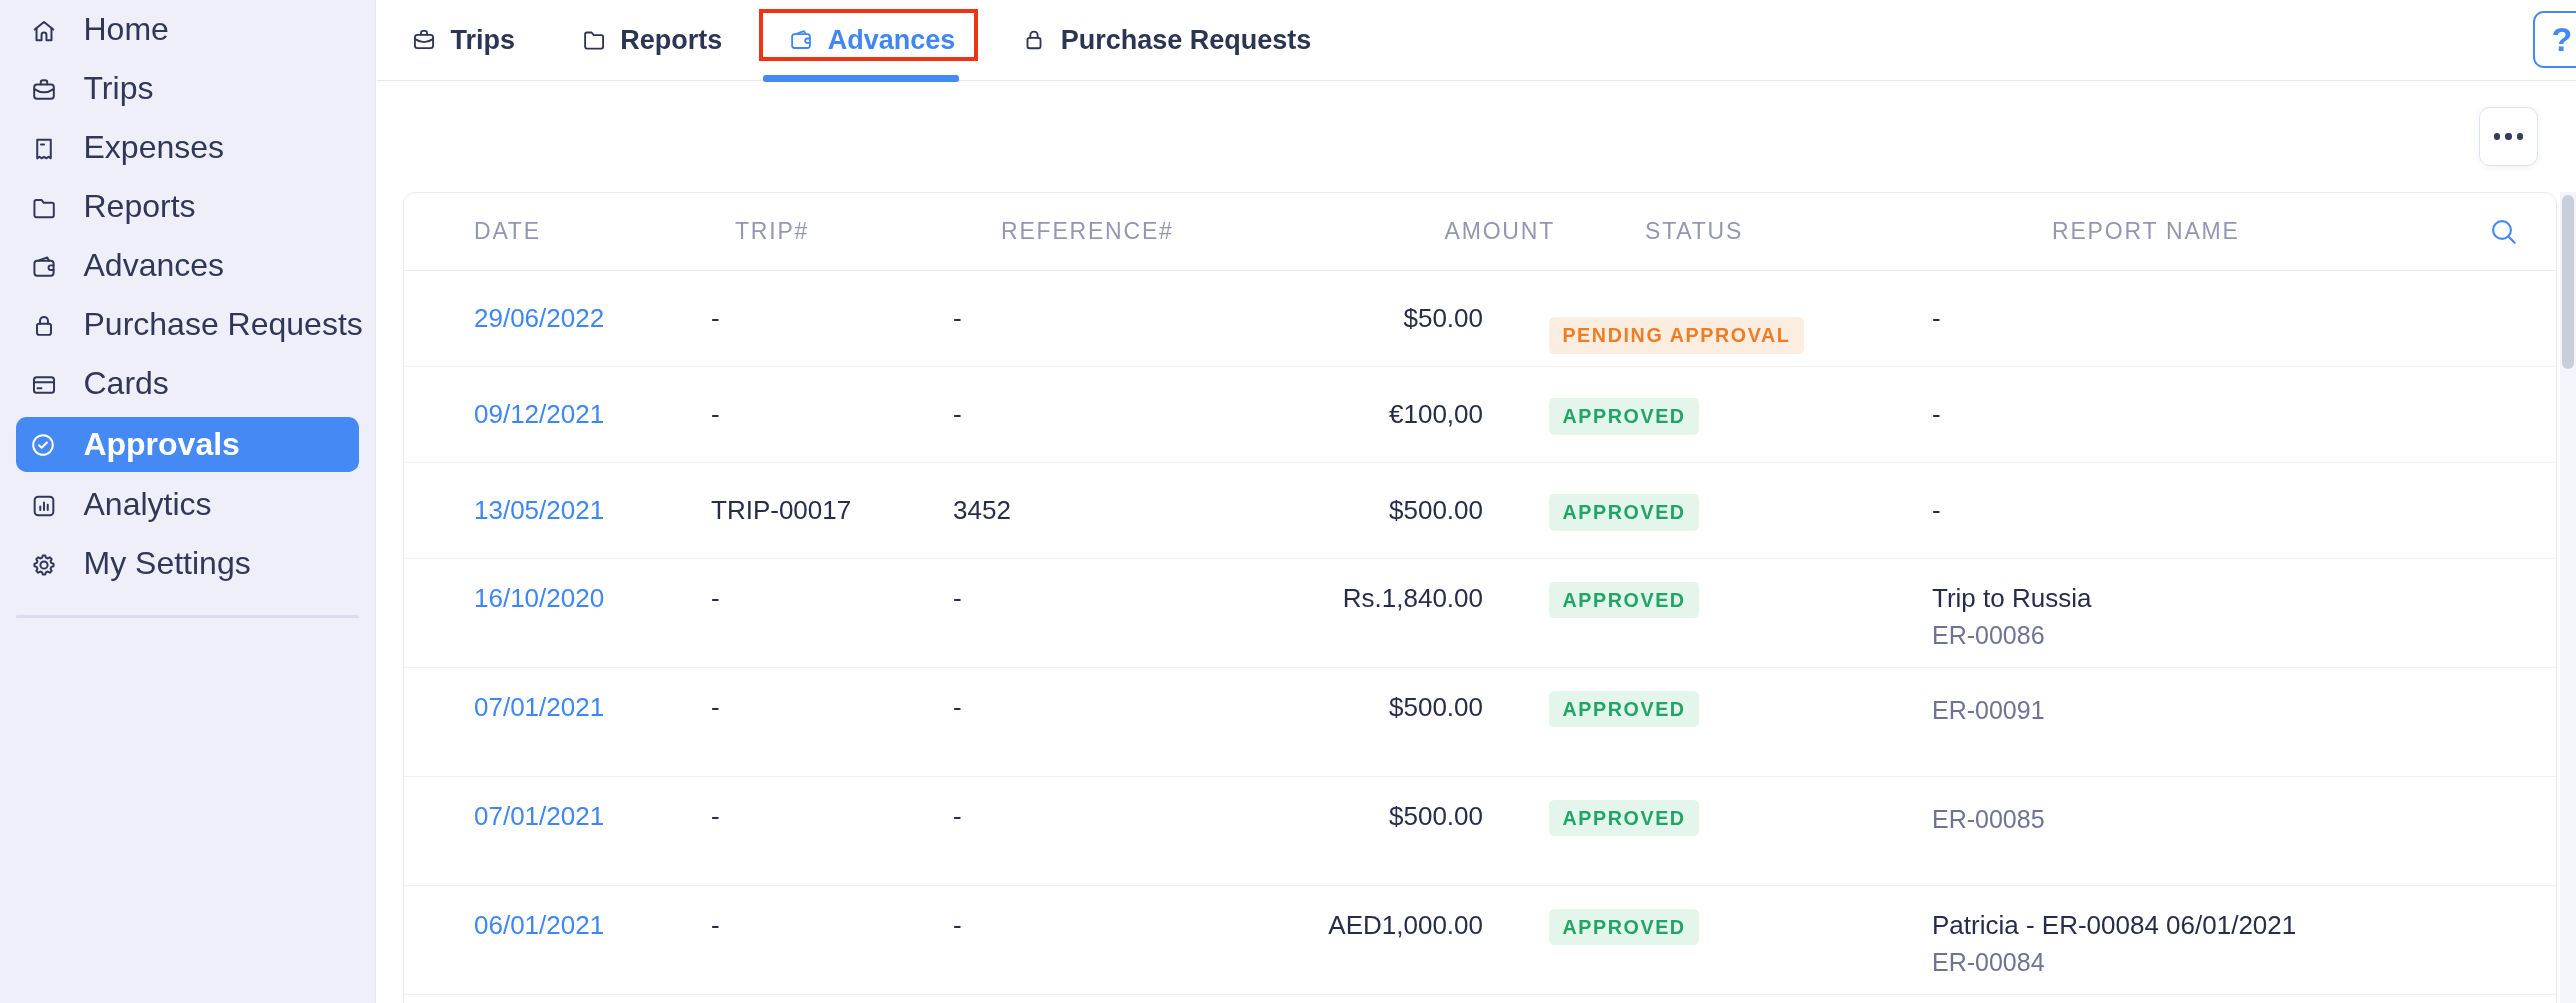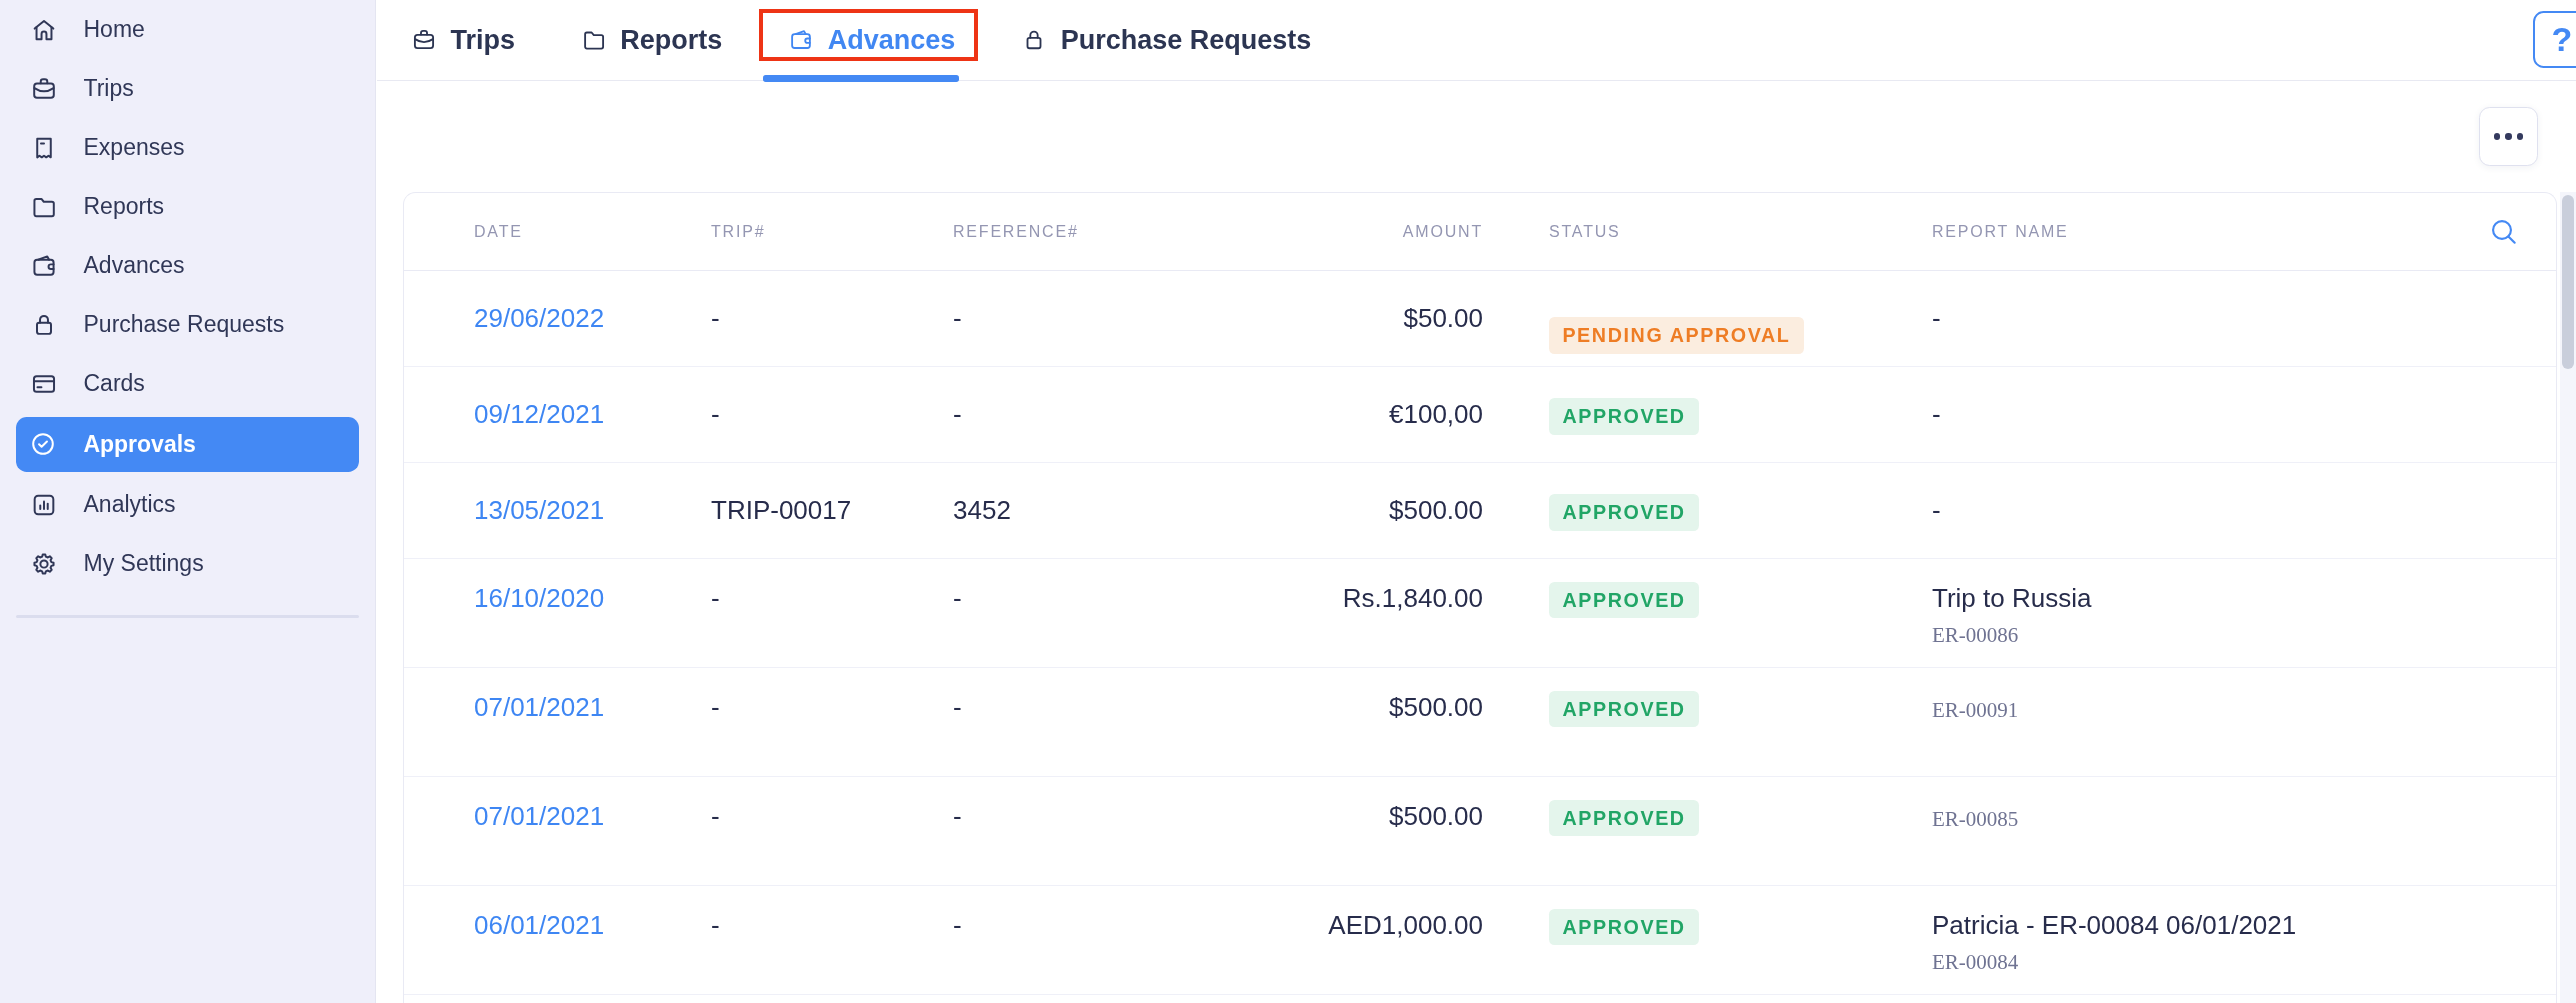--- a/index.html
+++ b/index.html
@@ -11,21 +11,21 @@
   
   .sidebar { position:absolute; left:0; top:0; width:376px; height:1004px;
              background:var(--sidebar-bg,#EFEFFA); border-right:1.8px solid #E4E5F1; }
   .sidebar-header { height:89px; display:flex; align-items:center; padding:0 23px 0 27px; }
   .sidebar-title { color:var(--accent-blue,#4489F4); font-size:29px; font-weight:700; }
   .chev { margin-left:auto; width:29px; height:29px; color:var(--accent-blue,#4489F4); }
   .chev svg { width:100%; height:100%; stroke-width:2.6; }
 
   .nav { padding-top:0; }
   .nav-item { display:flex; align-items:center; gap:26px; height:59px; padding-left:29.5px;
-              color:var(--sidebar-ink,#303757); font-size:23px; cursor:pointer; }
+              color:var(--sidebar-ink,#303757); font-size:32px; cursor:pointer; }
   .nav-icon { width:28px; height:28px; flex:0 0 28px; }
   .nav-icon svg { width:100%; height:100%; }
   .nav-item.active { margin:3.6px 16px; height:55px; padding-left:13.4px; border-radius:10.7px;
                      background:var(--accent-blue,#4489F4); color:#ffffff; font-weight:700; }
   .sidebar-divider { height:3.6px; background:#DBDDEE; margin:21.5px 16px 0 16px; border-radius:1.8px; }
 
   
   .topbar { position:absolute; left:377px; top:0; width:2199px; height:81px; background:#fff;
             border-bottom:1.8px solid #E8E9F2; display:flex; align-items:center;
             padding-left:34px; gap:66px; }
@@ -50,37 +50,37 @@
               display:flex; align-items:center; justify-content:center; gap:5.4px; cursor:pointer; }
   .more-btn .dot { width:6.3px; height:6.3px; border-radius:50%; background:#343A5E; }
 
   
   .card { position:absolute; left:403px; top:192px; width:2154px; height:811px; background:#fff;
           border:1.8px solid var(--border-soft,#E9EAF4); border-bottom:0;
           border-radius:12.5px 12.5px 0 0; overflow:hidden; }
   .thead, .trow { display:grid; grid-template-columns:237px 242px 219px 311px 449px 1fr;
                   padding-left:70px; padding-right:21.5px; }
   .thead { position:relative; height:78px; align-items:center; border-bottom:1.8px solid var(--border-soft,#E9EAF4);
-           color:var(--muted,#9496B2); font-size:16px; letter-spacing:1.8px; }
+           color:var(--muted,#9496B2); font-size:23px; letter-spacing:1.8px;gap:24px; }
   .c-amount { text-align:right; }
   .c-status { padding-left:66px; }
   .search { position:absolute; right:36px; top:50%; transform:translateY(-50%);
             width:32px; height:32px; color:var(--accent-blue,#4489F4); cursor:pointer; }
   .search svg { width:100%; height:100%; stroke-width:1.6; }
 
   .trow { height:96px; padding-top:30px; border-bottom:1.8px solid var(--row-border,#EFF0F8);
           font-size:26px; color:var(--ink,#272C4B); line-height:34px; align-items:start; }
   .trow.tall { height:109px; padding-top:21.5px; }
   .date-link { color:var(--link-blue,#3E86F3); text-decoration:none; cursor:pointer; }
   .badge { display:inline-block; font-size:19.7px; font-weight:700; letter-spacing:1.6px; line-height:1;
            padding:9px 13.4px 8px 13.4px; border-radius:5.4px; white-space:nowrap; }
   .badge.pending  { color:var(--pending-text,#EE7D25);  background:var(--pending-bg,#FBEDDF);margin-top:16px; }
   .badge.approved { color:var(--approved-text,#21A566); background:var(--approved-bg,#E4F5EC); }
   .report-name { display:block; }
-  .report-number { display:block; font-size:21px; color:var(--secondary,#6F7392); margin-top:8px; line-height:25px;font-family:Liberation Serif, serif; }
+  .report-number { display:block; font-size:25px; color:var(--secondary,#6F7392); margin-top:8px; line-height:25px; }
 
   
   .vscroll { position:absolute; right:0; top:192px; width:16px; height:811px; background:#F4F5FB; }
   .vthumb { position:absolute; left:1.8px; top:2.7px; width:12.5px; height:174px; border-radius:6.3px; background:#C9CEDB; }
 </style>
 </head>
 <body>
 
 <div class="screen">
 

